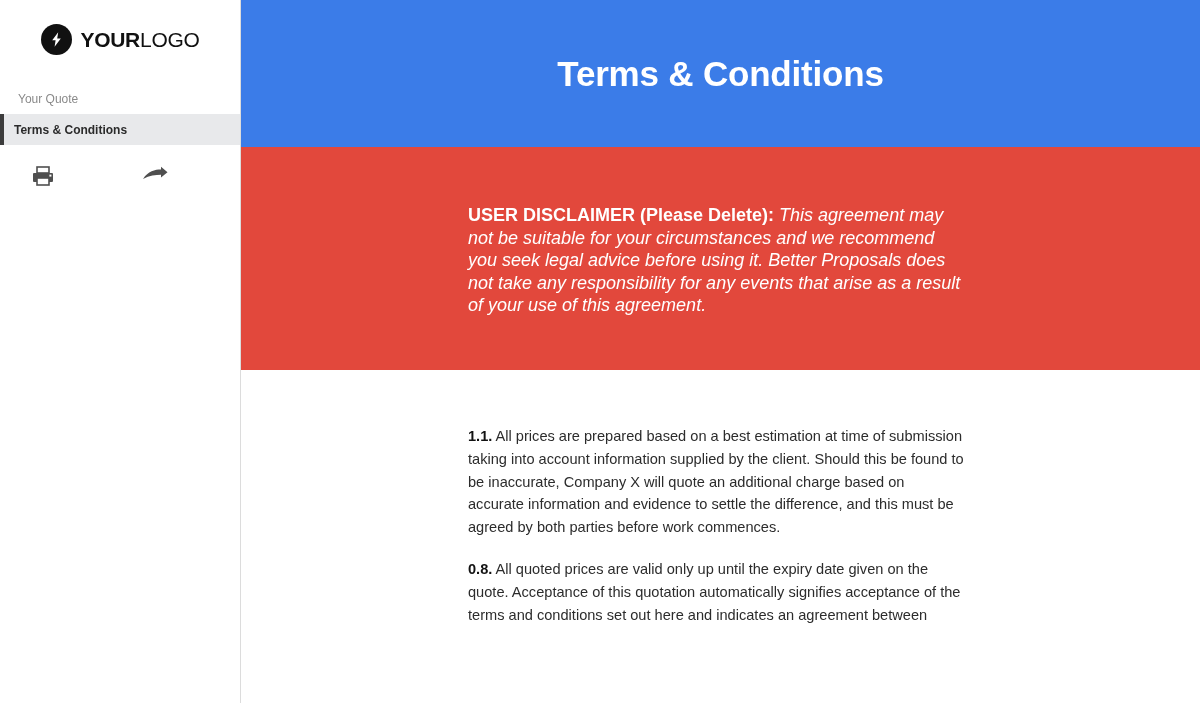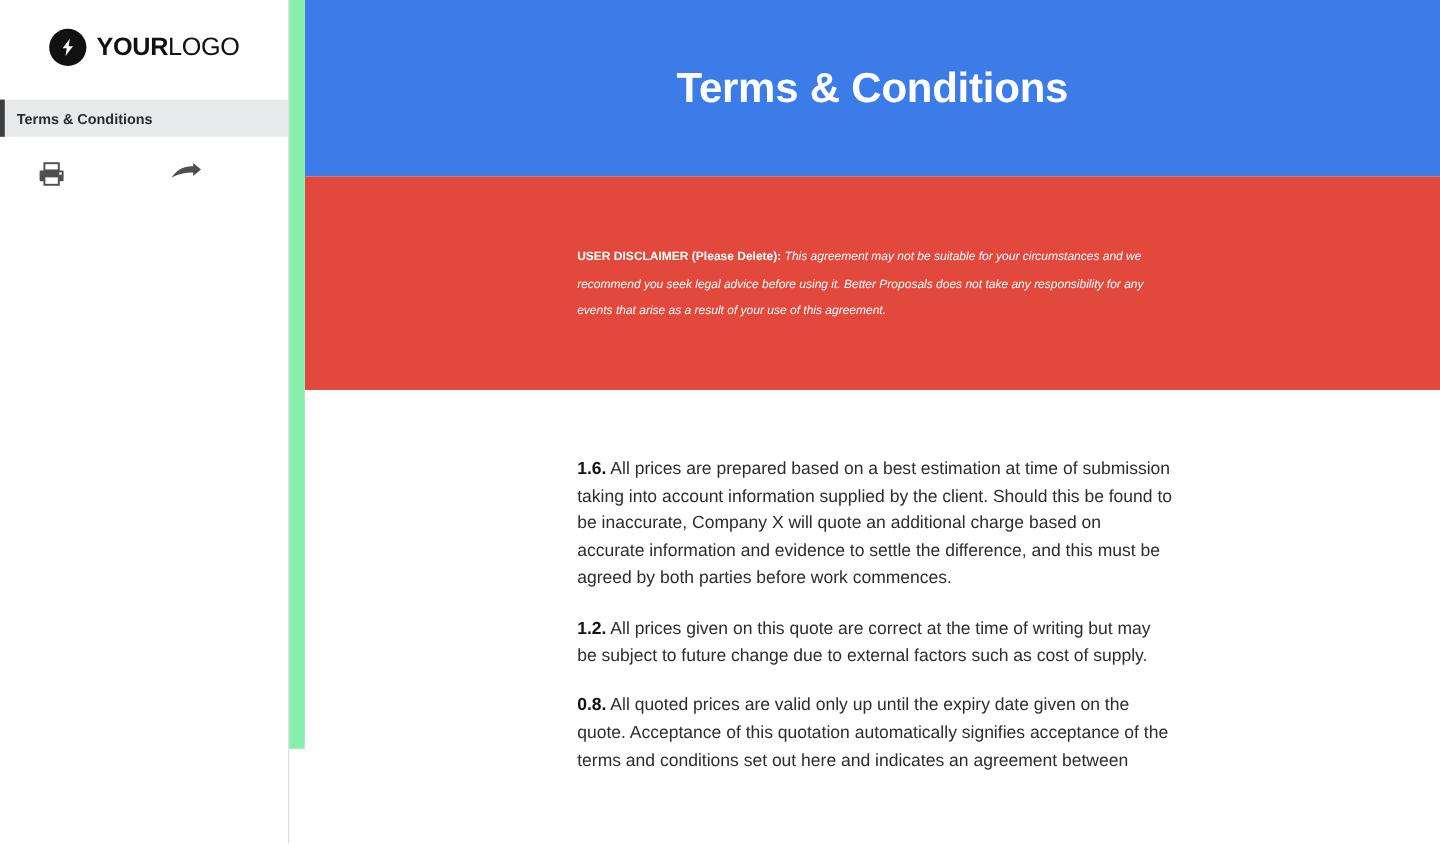--- a/index.html
+++ b/index.html
@@ -10,22 +10,21 @@
     height: 703px;
     overflow: hidden;
     font-family: "Liberation Sans", sans-serif;
     background: #ffffff;
   }
   .page {
     position: relative;
     width: 1200px;
     height: 624px;
     display: flex;
-    background: #86efac;
-    gap: 13px;
+    background: #14b8a6;
   }
 
   
   .sidebar {
     width: 241px;
     height: 703px;
     background: #ffffff;
     border-right: 1px solid #dcdcdc;
     flex: 0 0 241px;
     position: relative;
@@ -129,21 +128,21 @@
     background: #e2483c;
     padding: 57px 0 53px 0;
   }
   .disclaimer-inner {
     width: 496px;
     margin-left: 227px;
   }
   .disclaimer p {
     margin: 0;
     color: #ffffff;
-    font-size: 10px;
+    font-size: 18px;
     line-height: 22.6px;
     font-style: italic;
     font-family: "Liberation Sans", sans-serif;
   }
   .disclaimer p b {
     font-style: normal;
     font-weight: 700;
   }
 
   .body-area {
@@ -180,20 +179,23 @@
         <span class="logo-mark">
           <svg width="17" height="17" viewBox="0 0 17 17" aria-hidden="true">
             <path d="M10.2 1.3 L4.2 9.2 H7.6 L6.6 15.7 L12.8 7.6 H9.2 Z" fill="#ffffff"></path>
           </svg>
         </span>
         <span class="logo-text"><span>YOUR</span><span class="light">LOGO</span></span>
       </div>
     </div>
 
     <nav class="nav">
+      <div class="nav-item">
+        <span>Your Quote</span>
+      </div>
       <div class="nav-item active">
         <span>Terms &amp; Conditions</span>
       </div>
     </nav>
 
     <div class="tool-row">
       <div class="tool-btn">
         <svg width="24" height="22" viewBox="0 0 24 22" aria-hidden="true">
           <rect x="6" y="2" width="12" height="6" fill="none" stroke="#4f4f4f" stroke-width="1.6"></rect>
           <path d="M3 8 h18 a1 1 0 0 1 1 1 v7 a1 1 0 0 1 -1 1 h-3 v-4 H6 v4 H3 a1 1 0 0 1 -1 -1 V9 a1 1 0 0 1 1 -1 z" fill="#4f4f4f"></path>
@@ -218,22 +220,21 @@
 
     <section class="disclaimer">
       <div class="disclaimer-inner">
         <p><b>USER DISCLAIMER (Please Delete):</b><span> This agreement may not be suitable for your circumstances and we recommend you seek legal advice before using it. Better Proposals does not take any responsibility for any events that arise as a result of your use of this agreement.</span></p>
       </div>
     </section>
 
     <section class="body-area">
       <div class="body-inner">
 
-        <p class="clause"><b>1.6.</b><span> All prices are prepared based on a best estimation at time of submission taking into account information supplied by the client.  Should this be found to be inaccurate, Company X will quote an additional charge based on accurate information and evidence to settle the difference, and this must be agreed by both parties before work commences.</span></p>
-
-        <p class="clause"><b>1.2.</b><span> All prices given on this quote are correct at the time of writing but may be subject to future change due to external factors such as cost of supply.</span></p>
+        <p class="clause"><b>1.1.</b><span> All prices are prepared based on a best estimation at time of submission taking into account information supplied by the client.  Should this be found to be inaccurate, Company X will quote an additional charge based on accurate information and evidence to settle the difference, and this must be agreed by both parties before work commences.</span></p>
+
 
         <p class="clause"><b>0.8.</b><span> All quoted prices are valid only up until the expiry date given on the quote. Acceptance of this quotation automatically signifies acceptance of the terms and conditions set out here and indicates an agreement between</span></p>
       </div>
     </section>
 
   </main>
 </div>
 
 </body></html>

